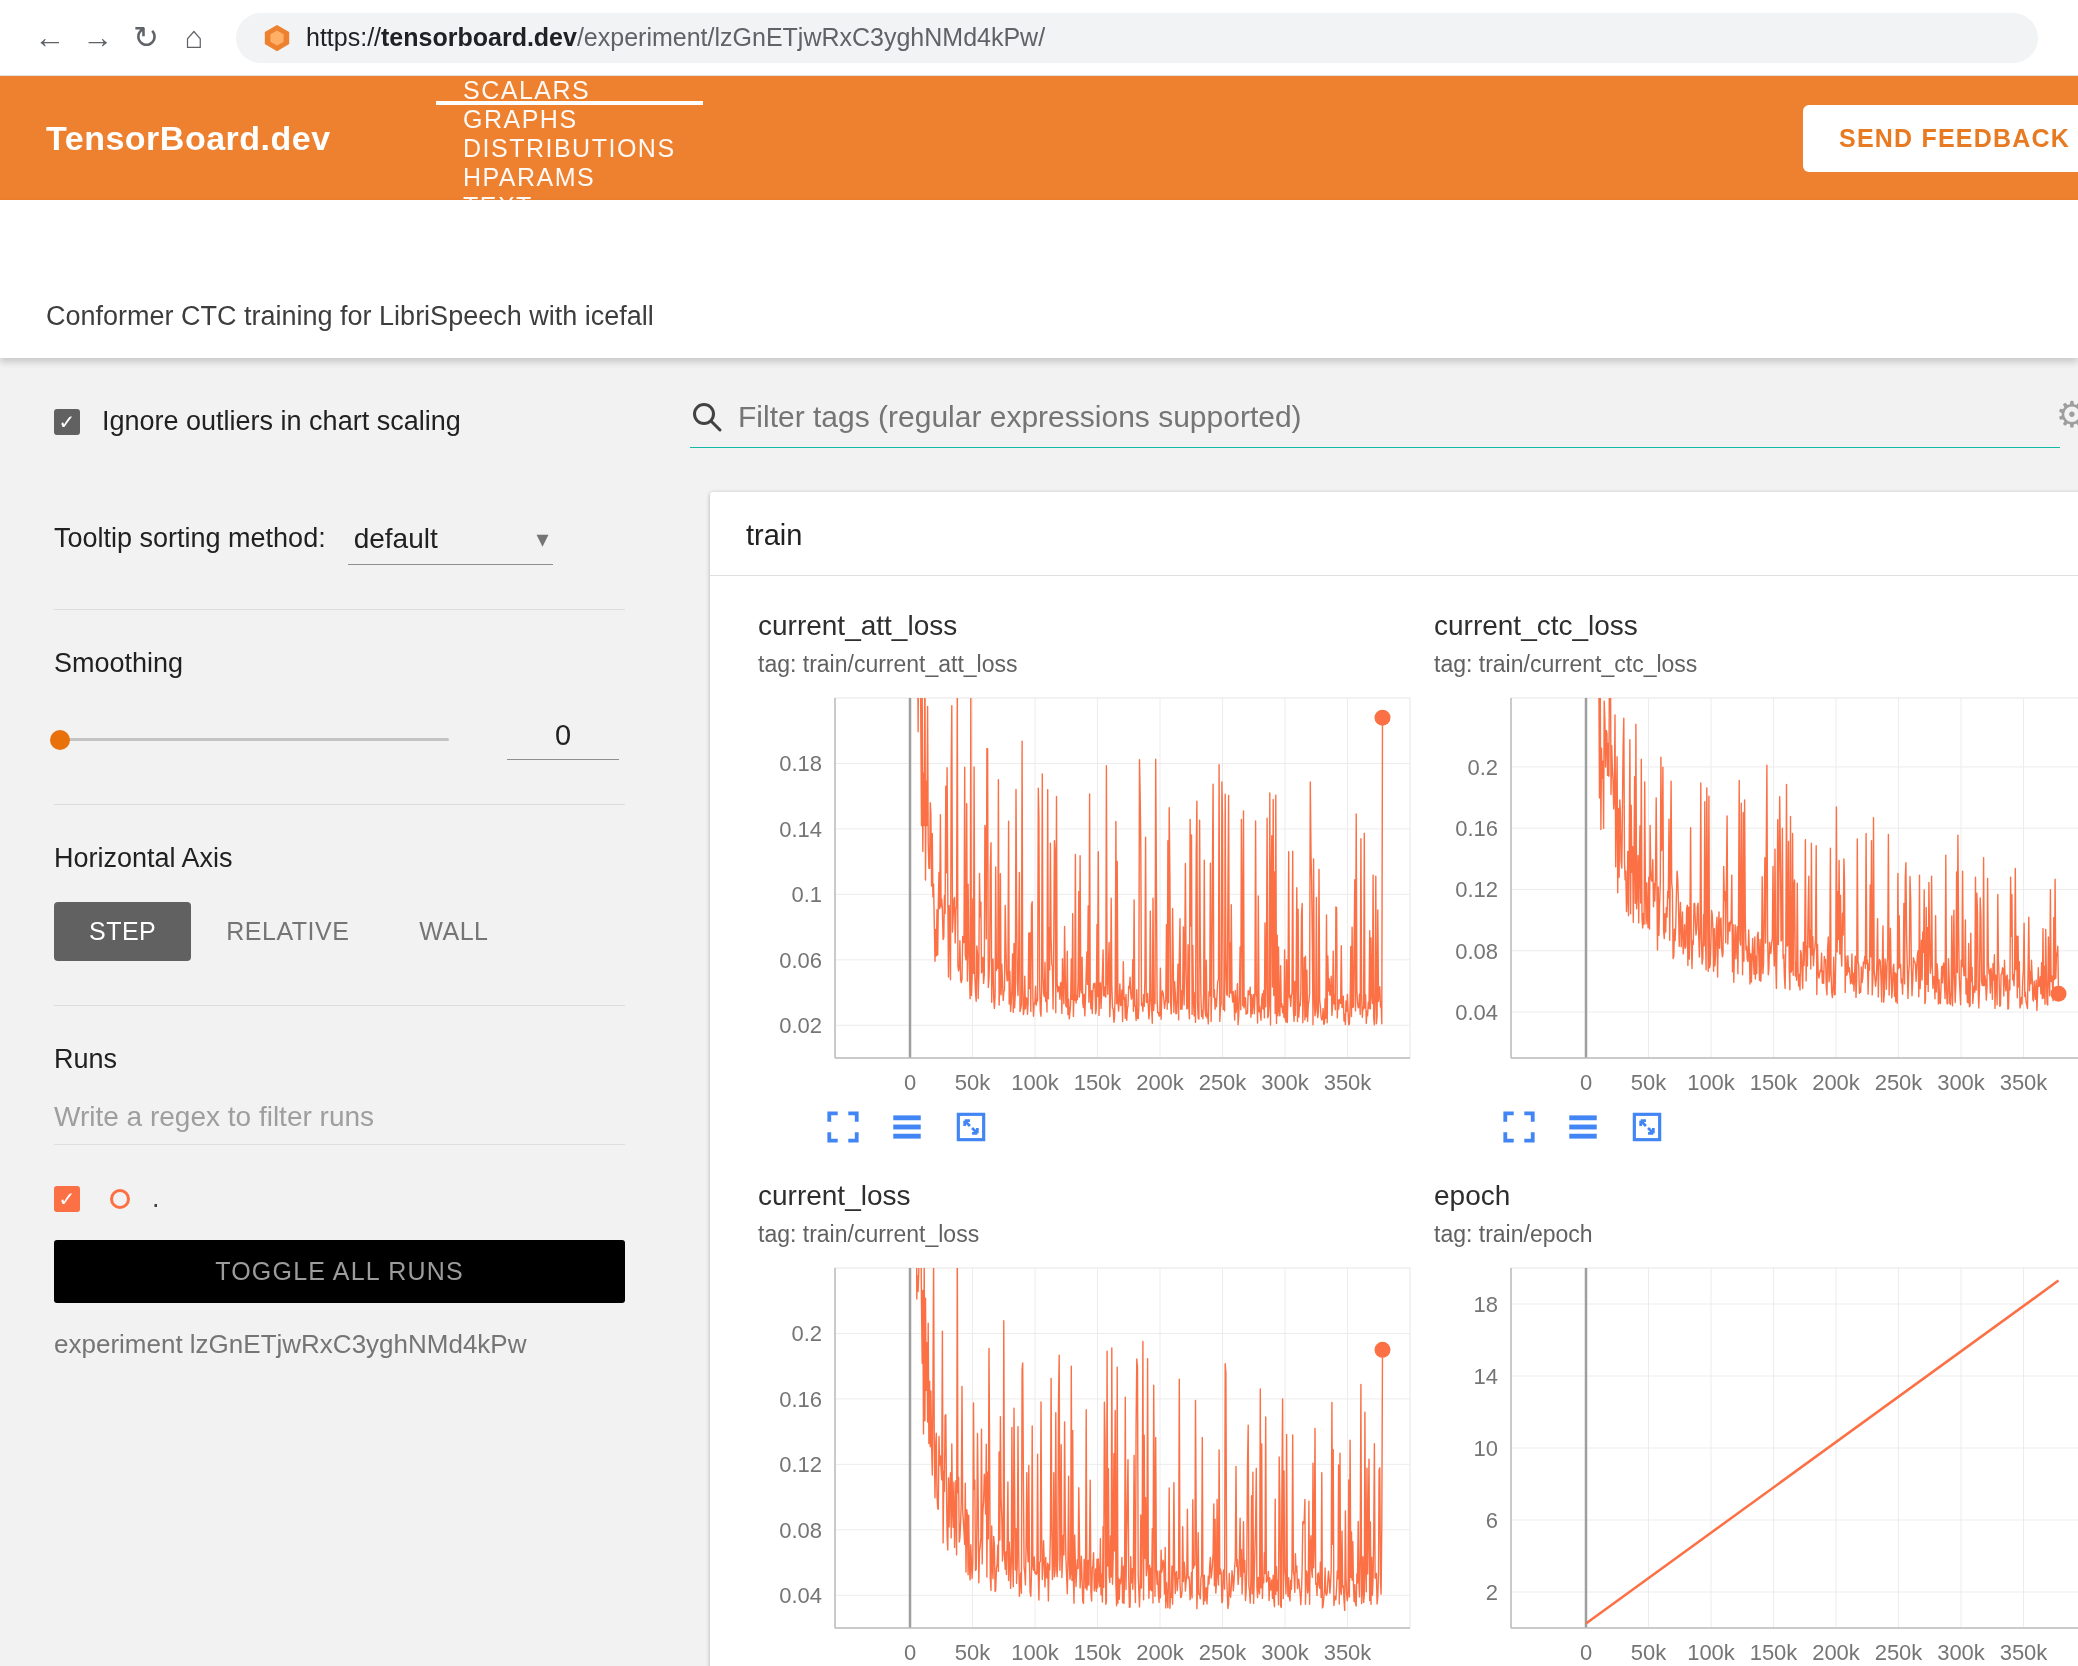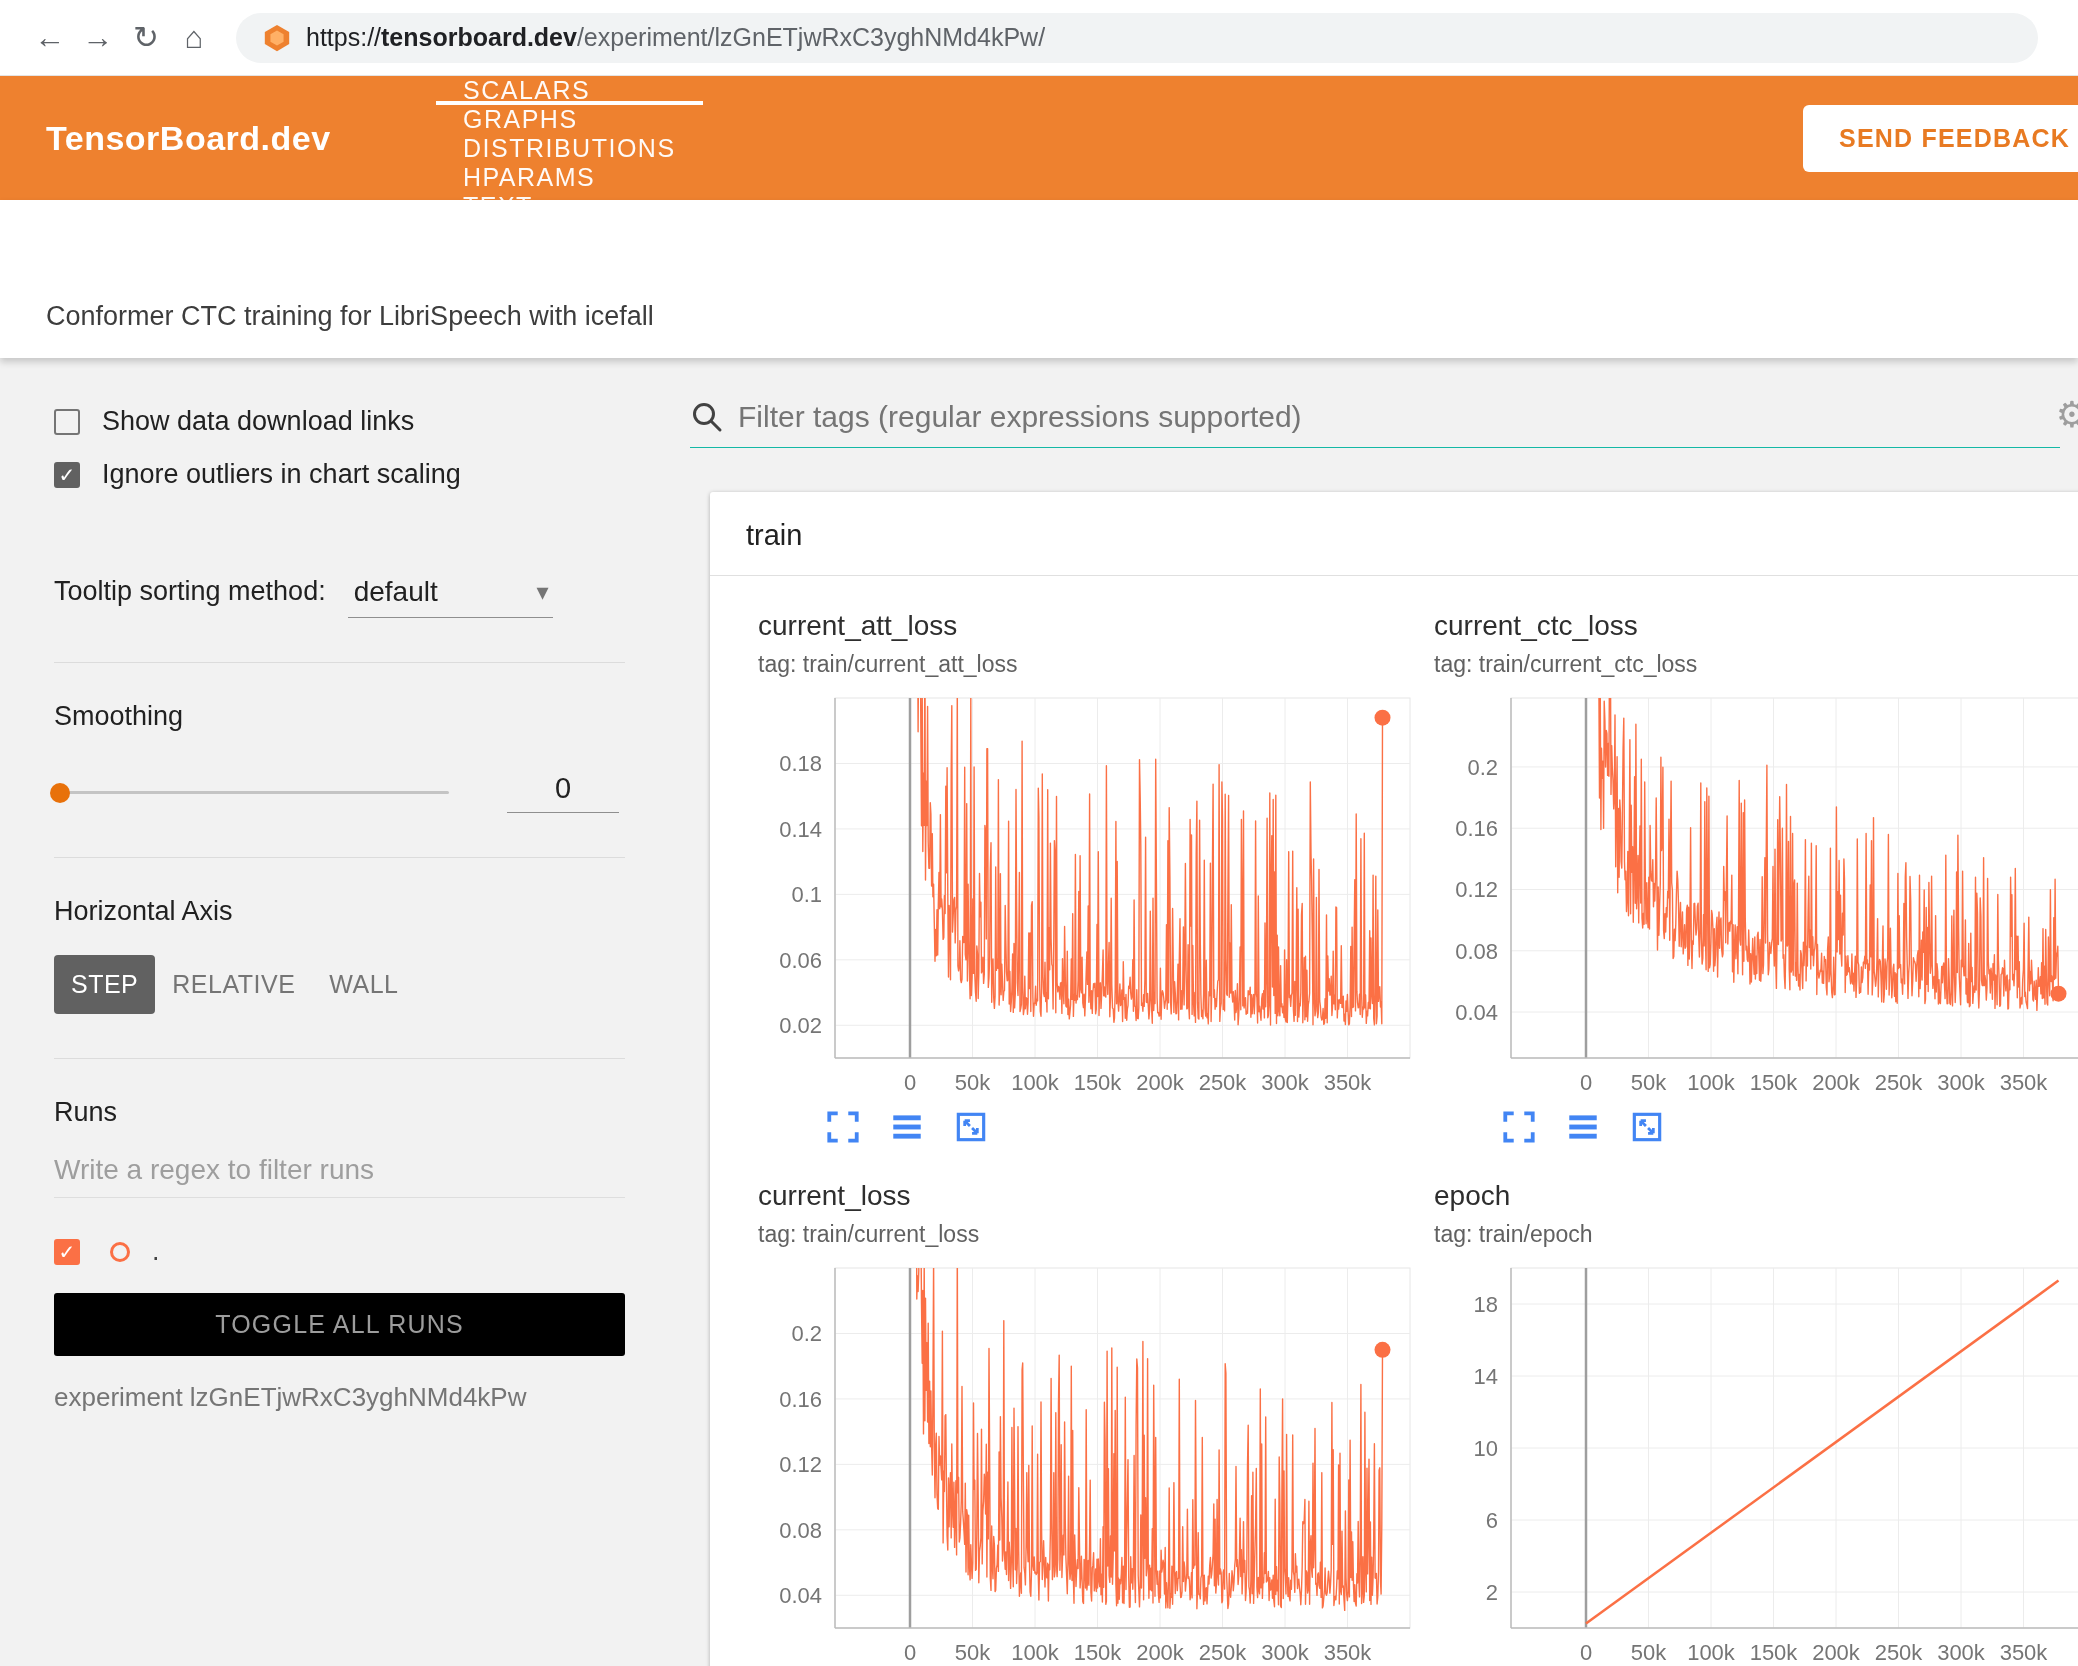--- a/index.html
+++ b/index.html
@@ -56,21 +56,21 @@
   .section-label { font-size:27px; color:#212121; margin-top:38px; }
   .slider-row { display:flex; align-items:center; margin-top:40px; }
   .slider-track { position:relative; width:395px; height:3px; background:#c4c4c4; border-radius:2px; cursor:pointer; }
   .slider-thumb { position:absolute; left:-4px; top:50%; transform:translateY(-50%);
     width:20px; height:20px; border-radius:50%; background:#e8710a; cursor:pointer; }
   .smoothing-input { margin-left:58px; width:112px; border:none; border-bottom:1px solid #8f8f8f;
     background:transparent; font-family:inherit; font-size:29px; color:#212121;
     text-align:center; padding-bottom:7px; }
   .axis-buttons { display:flex; align-items:center; margin-top:28px; }
   .axis-btn { font-family:inherit; font-size:25px; letter-spacing:.5px; border:none;
-    background:transparent; color:#757575; padding:15px 17px; border-radius:4px; cursor:pointer; }
+    background:transparent; color:#757575; padding:15px 35px; border-radius:4px; cursor:pointer; }
   .axis-btn.selected { background:#616161; color:#fff; }
   .runs-filter { width:100%; margin-top:26px; border:none; border-bottom:1px solid #dedede;
     background:transparent; font-family:inherit; font-size:28px; color:#212121; padding-bottom:11px; }
   .runs-filter::placeholder { color:#9e9e9e; }
   .run-row { display:flex; align-items:center; margin-top:38px; }
   .run-circle { width:20px; height:20px; border:3px solid #fb7045; border-radius:50%;
     margin-left:8px; cursor:pointer; }
   .run-label { margin-left:22px; font-size:27px; color:#424242; }
   .toggle-all-btn { margin-top:26px; width:100%; border:none; background:#000000; color:#9c9c9c;
     font-family:inherit; font-size:25px; letter-spacing:1.2px; padding:17px 0;
@@ -128,24 +128,20 @@
   <button class="feedback-btn">SEND FEEDBACK</button>
 </div>
 
 <div class="subheader">
   <div class="subheader-title">Conformer CTC training for LibriSpeech with icefall</div>
 </div>
 
 <div class="content">
 
   <div class="sidebar">
-    <div class="check-row">
-      <span class="checkbox"></span>
-      <span class="check-label">Show data download links</span>
-    </div>
     <div class="check-row">
       <span class="checkbox checked">
           <span>✓</span>
         </span>
       <span class="check-label">Ignore outliers in chart scaling</span>
     </div>
 
     <div class="tooltip-row">
       <span class="tooltip-label">Tooltip sorting method:</span>
       <div class="dropdown">

